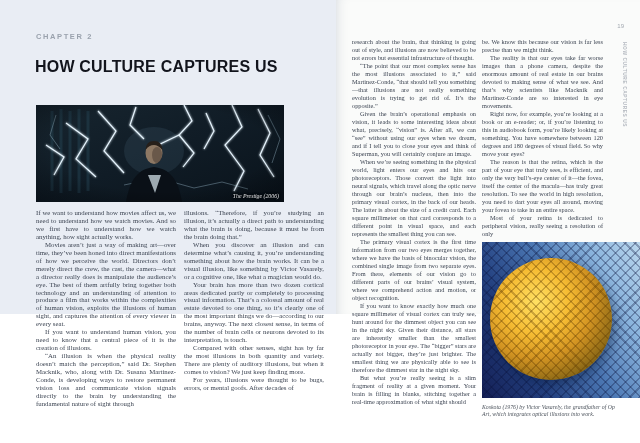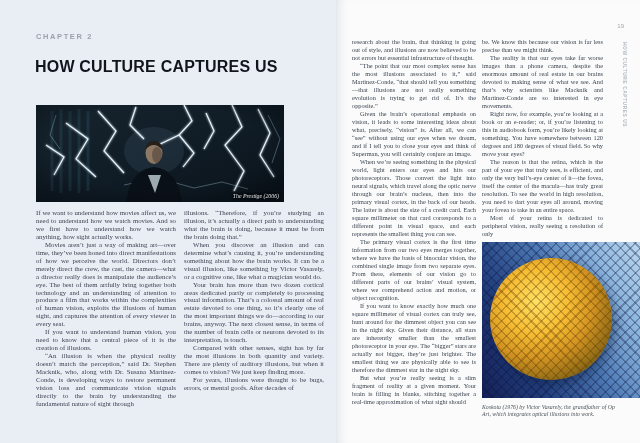--- a/index.html
+++ b/index.html
@@ -1,21 +1,21 @@
 <!DOCTYPE html>
 <html><head>
 <meta charset="utf-8">
 <style>
   * { box-sizing: border-box; margin: 0; padding: 0; }
   html, body { width: 640px; height: 443px; overflow: hidden; }
   body { font-family: "Liberation Serif", serif; }
 
   .spread { position: relative; width: 640px; height: 443px; display: flex; }
 
-  .page { position: relative; height: 443px; }
+  .page { position: relative; height: 314px; }
   .page-left  { width: 336px; background: #e9edf4; }
   .page-right { width: 304px; background: #fafbfa;
                 box-shadow: inset 10px 0 14px -12px rgba(40,60,90,0.25); }
 
   
   .chapter-label {
     position: absolute; top: 32px; left: 36px;
     font-family: "Liberation Sans", sans-serif;
     font-size: 7.5px; letter-spacing: 1.6px; font-weight: bold;
     color: #9aa2ad;

